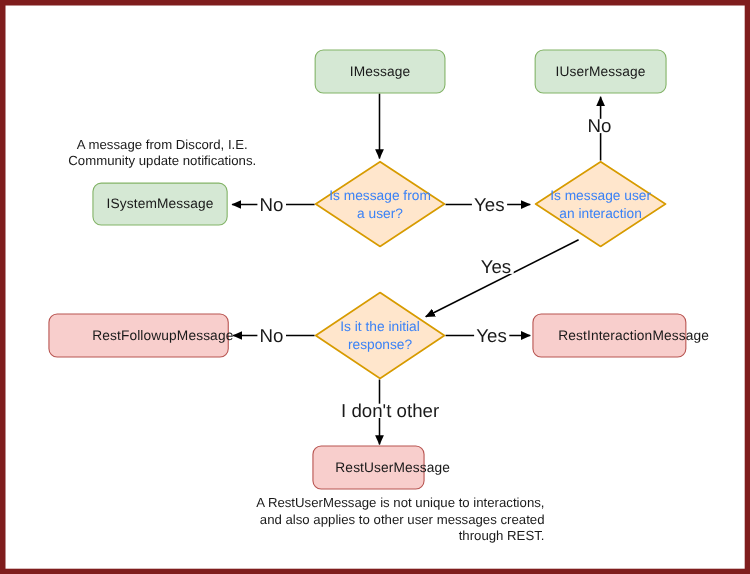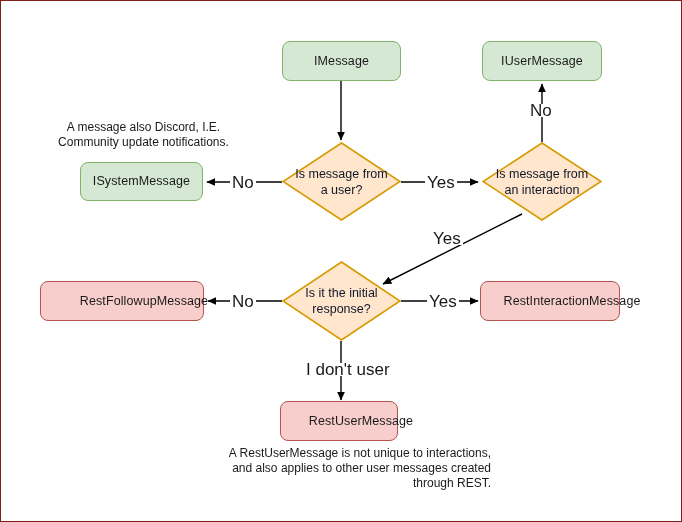--- a/index.html
+++ b/index.html
@@ -9,21 +9,21 @@
     background: #ffffff;
   }
   body {
     font-family: "Liberation Sans", sans-serif;
   }
   #canvas {
     position: relative;
     width: 682px;
     height: 522px;
     background: #ffffff;
-    border: 1px solid #7f1d1d;
+    border: 5px solid #7f1d1d;
     box-sizing: border-box;
     overflow: hidden;
   }
   #edge-layer {
     position: absolute;
     left: 0;
     top: 0;
     width: 682px;
     height: 522px;
     pointer-events: none;
@@ -69,21 +69,21 @@
     left: 0;
     top: 0;
     width: 100%;
     height: 100%;
     display: flex;
     align-items: center;
     justify-content: center;
     text-align: center;
     font-size: 12.5px;
     line-height: 16px;
-    color: #0f172a;
+    color: #3b82f6;
     padding: 0 12px;
     box-sizing: border-box;
   }
   .edge-label {
     position: absolute;
     font-size: 17px;
     line-height: 13px;
     color: #1a1a1a;
     background: #ffffff;
     padding: 0 2px;
@@ -137,56 +137,56 @@
     <svg class="diamond-shape" viewBox="0 0 119 79" preserveAspectRatio="none">
       <polygon points="59.5,1 118,39.5 59.5,78 1,39.5" fill="#ffe6cc" stroke="#d79b00" stroke-width="1.6"></polygon>
     </svg>
     <div class="diamond-label">Is message from a user?</div>
   </div>
 
   <div class="diamond-wrap" style="left:481px; top:141px; width:120px; height:79px;">
     <svg class="diamond-shape" viewBox="0 0 120 79" preserveAspectRatio="none">
       <polygon points="60,1 119,39.5 60,78 1,39.5" fill="#ffe6cc" stroke="#d79b00" stroke-width="1.6"></polygon>
     </svg>
-    <div class="diamond-label">Is message from an interaction</div>
+    <div class="diamond-label">Is message user an interaction</div>
   </div>
 
   <div class="node box pink" style="left:39px; top:280px; width:164px; height:40px;">
     <span>RestFollowupMessage</span>
   </div>
 
   <div class="diamond-wrap" style="left:281px; top:260px; width:119px; height:80px;">
     <svg class="diamond-shape" viewBox="0 0 119 80" preserveAspectRatio="none">
       <polygon points="59.5,1 118,40 59.5,79 1,40" fill="#ffe6cc" stroke="#d79b00" stroke-width="1.6"></polygon>
     </svg>
     <div class="diamond-label">Is it the initial response?</div>
   </div>
 
   <div class="node box pink" style="left:479px; top:280px; width:140px; height:40px;">
     <span>RestInteractionMessage</span>
   </div>
 
-  <div class="node box pink" style="left:279px; top:400px; width:118px; height:40px;">
+  <div class="node box pink" style="left:279px; top:400px; width:102px; height:40px;">
     <span>RestUserMessage</span>
   </div>
 
   <div class="edge-label" style="left:229px; top:175px;">No</div>
 
   <div class="edge-label" style="left:424px; top:175px;">Yes</div>
 
   <div class="edge-label" style="left:527px; top:103px;">No</div>
 
   <div class="edge-label" style="left:430px; top:231px;">Yes</div>
 
   <div class="edge-label" style="left:229px; top:294px;">No</div>
 
   <div class="edge-label" style="left:426px; top:294px;">Yes</div>
 
-  <div class="edge-label" style="left:303px; top:362px;">I don't user</div>
+  <div class="edge-label" style="left:303px; top:362px;">I don't other</div>
 
-  <div class="annotation" style="left:45px; top:119px; width:195px;">A message also Discord, I.E.
+  <div class="annotation" style="left:45px; top:119px; width:195px;">A message from Discord, I.E.
 Community update notifications.</div>
 
   <div class="annotation" style="left:190px; top:445px; width:300px;text-align:right;">A RestUserMessage is not unique to interactions,
 and also applies to other user messages created
 through REST.</div>
 
 </div>
 
 </body></html>

